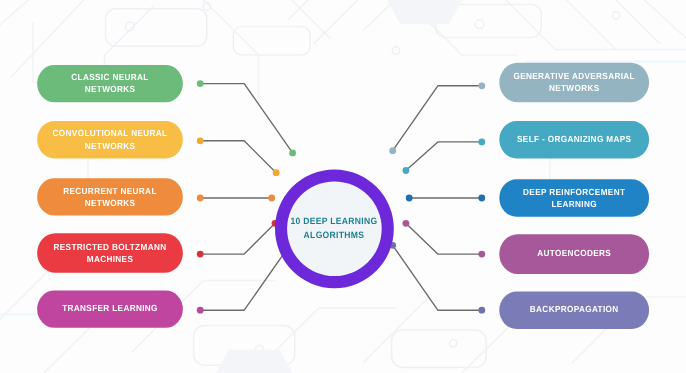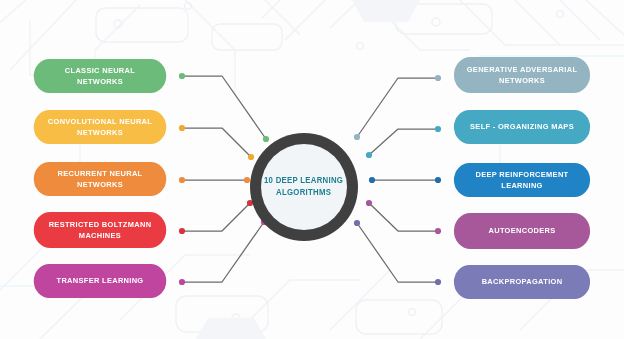--- a/index.html
+++ b/index.html
@@ -192,21 +192,21 @@
   <div class="pill" style="left: 448px; top: 163px; width: 148px; height: 34px; background: rgb(31, 131, 198);">
     <span class="pill-text">DEEP REINFORCEMENT LEARNING</span>
   </div>
   <div class="pill" style="left: 448px; top: 213px; width: 148px; height: 36px; background: rgb(166, 88, 154);">
     <span class="pill-text">AUTOENCODERS</span>
   </div>
   <div class="pill" style="left: 448px; top: 265px; width: 148px; height: 34px; background: rgb(123, 123, 184);">
     <span class="pill-text">BACKPROPAGATION</span>
   </div>
 
-  <div class="hub" style="left: 250px; top: 133px; width: 108px; height: 108px; padding: 11px; background: #404040;">
+  <div class="hub" style="left: 250px; top: 154px; width: 108px; height: 108px; padding: 11px; background: #6d28d9;">
     <div class="hub-inner" style="background: rgb(242, 245, 247);">
       <div class="hub-text" style="color: rgb(29, 127, 148);">
         <span>10 DEEP LEARNING</span><br>
         <span>ALGORITHMS</span>
       </div>
     </div>
   </div>
 
 </div>
 

